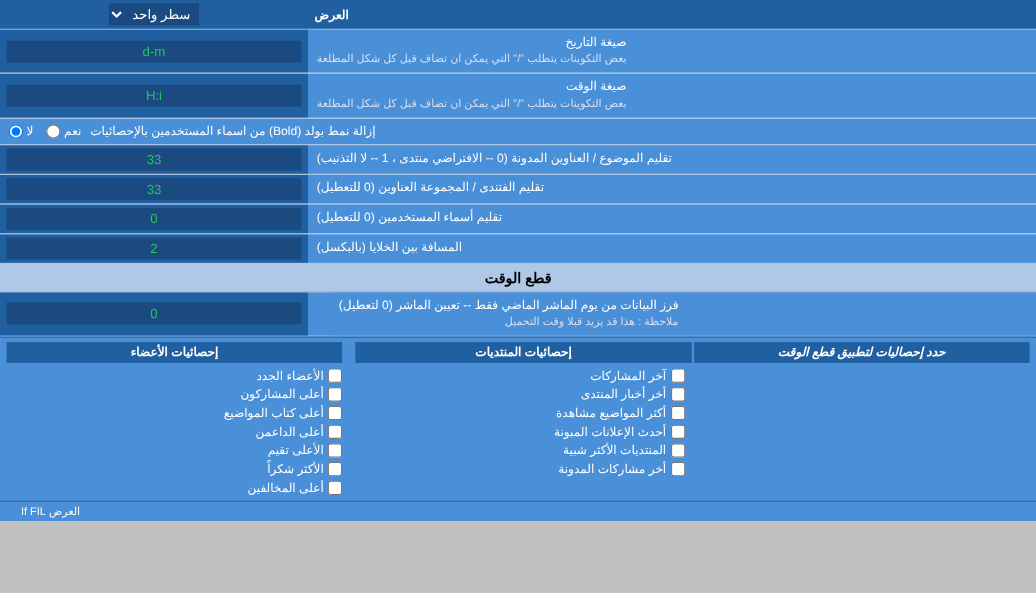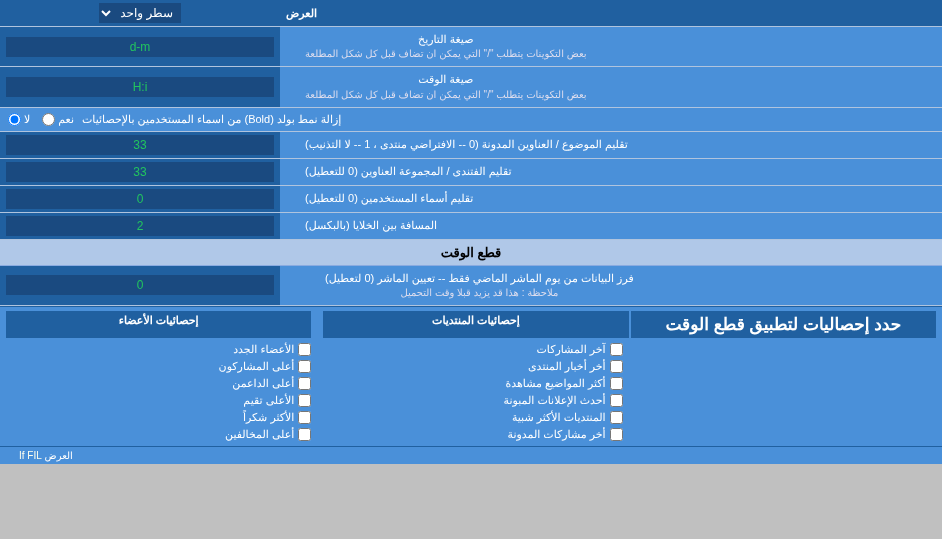--- a/index.html
+++ b/index.html
@@ -15,23 +15,23 @@
     }
     .row {
       display: flex;
       flex-direction: row;
       align-items: stretch;
       border-bottom: 1px solid #b0c4de;
     }
     .label-cell {
       background: #4a90d9;
       color: #fff;
-      padding: 5px 25px;
+      padding: 5px 8px;
       flex: 1;
-      text-align: center;
+      text-align: right;
       display: flex;
       align-items: center;
       justify-content: flex-end;
       font-size: 11px;
       line-height: 1.4;
     }
     .input-cell {
       background: #2060a0;
       color: #fff;
       padding: 3px 6px;
@@ -239,21 +239,21 @@
       </div>
     </div>
     <div class="input-cell">
       <input class="input-field" type="text" value="0" style="">
     </div>
   </div>
 
   <div class="checkboxes-area">
 
     <div style="display:flex;flex-direction:row;margin-bottom:4px;">
-      <div style="flex:1;background:#2060a0;color:#fff;text-align:center;padding:3px 6px;font-size:17px;font-weight:bold;margin-left:2px;">حدد إحصاليات لتطبيق قطع الوقت</div>
+      <div style="flex:1;background:#2060a0;color:#fff;text-align:center;padding:3px 6px;font-size:11px;font-weight:bold;margin-left:2px;font-style:italic;">حدد إحصاليات لتطبيق قطع الوقت</div>
       <div style="flex:1;background:#2060a0;color:#fff;text-align:center;padding:3px 6px;font-size:11px;font-weight:bold;margin-left:12px;">إحصائيات المنتديات</div>
       <div style="flex:1;background:#2060a0;color:#fff;text-align:center;padding:3px 6px;font-size:11px;font-weight:bold;">إحصائيات الأعضاء</div>
     </div>
 
     <div class="checkboxes-content">
 
       <div class="checkbox-col"></div>
 
       <div class="checkbox-col">
         <div class="checkbox-item">
@@ -283,20 +283,24 @@
       </div>
 
       <div class="checkbox-col">
         <div class="checkbox-item">
           <input type="checkbox" style="">
           <span>الأعضاء الجدد</span>
         </div>
         <div class="checkbox-item">
           <input type="checkbox" style="">
           <span>أعلى المشاركون</span>
+        </div>
+        <div class="checkbox-item">
+          <input type="checkbox" style="">
+          <span>أعلى كتاب المواضيع</span>
         </div>
         <div class="checkbox-item">
           <input type="checkbox" style="">
           <span>أعلى الداعمن</span>
         </div>
         <div class="checkbox-item">
           <input type="checkbox" style="">
           <span>الأعلى تقيم</span>
         </div>
         <div class="checkbox-item">

